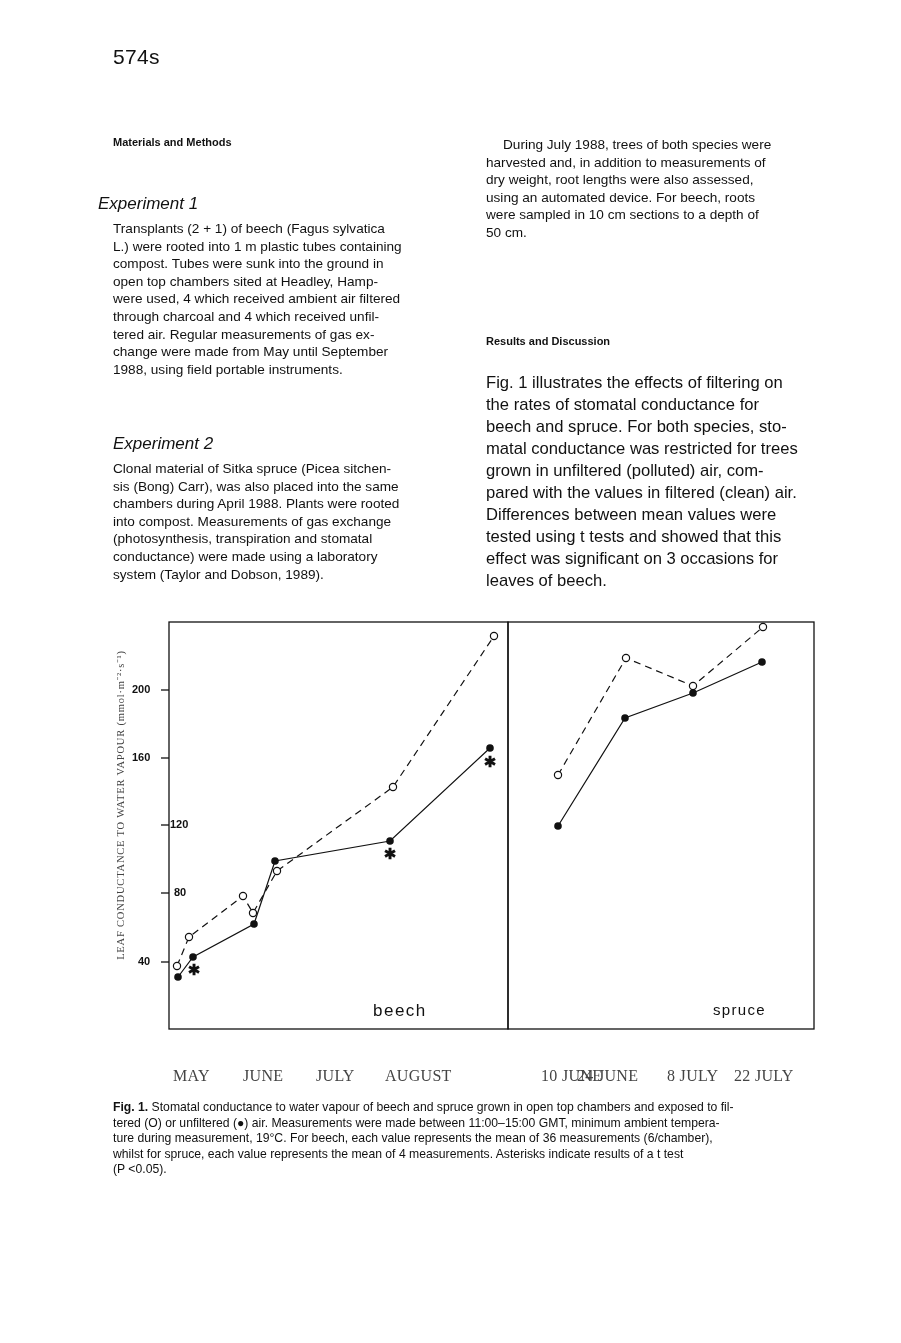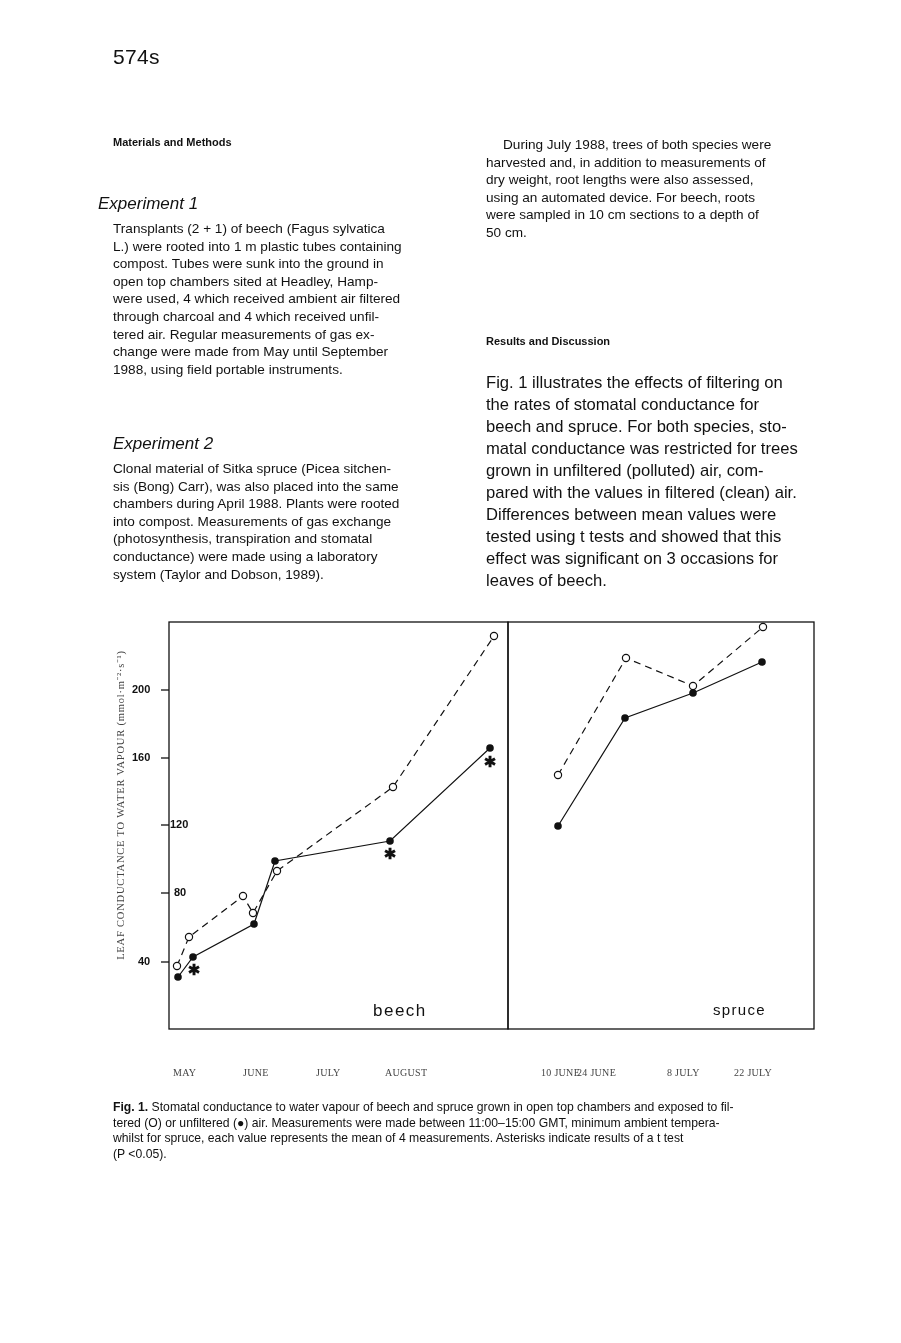--- a/index.html
+++ b/index.html
@@ -5,21 +5,21 @@
   html, body { margin:0; padding:0; background:#ffffff; }
   body { width:901px; height:1343px; position:relative; overflow:hidden; color:#111; font-family:"Liberation Sans", sans-serif; }
   .abs { position:absolute; }
   .page-num { left:113px; top:45px; font-size:21px; letter-spacing:0.3px; }
   .h-bold { font-weight:bold; font-size:11px; }
   .h-ital { font-style:italic; font-size:17px; }
   .body-sm { font-size:13.6px; line-height:17.6px; text-align:justify; }
   .body-lg { font-size:16.6px; line-height:22px; text-align:justify; }
   .caption { font-size:12.2px; line-height:15.6px; text-align:justify; }
   .caption b { font-weight:bold; }
-  .xlab { font-family:"Liberation Serif", serif; font-size:10px; color:#444; letter-spacing:0.3px; }
+  .xlab { font-family:"Liberation Serif", serif; font-size:16px; color:#444; letter-spacing:0.3px; }
   .ytick { font-family:"Liberation Sans", sans-serif; font-weight:bold; font-size:11px; }
   svg text { font-family:"Liberation Sans", sans-serif; }
 </style>
 </head>
 <body>
 
 <div class="abs page-num">574s</div>
 
 <div class="abs h-bold" style="left:113px; top:136px;">Materials and Methods</div>
 
@@ -147,15 +147,16 @@
 <div class="abs xlab" style="left:385px; top:1067px;">AUGUST</div>
 
 <div class="abs xlab" style="left:541px; top:1067px;">10 JUNE</div>
 <div class="abs xlab" style="left:577px; top:1067px;">24 JUNE</div>
 <div class="abs xlab" style="left:667px; top:1067px;">8 JULY</div>
 <div class="abs xlab" style="left:734px; top:1067px;">22 JULY</div>
 
 <div class="abs caption" style="left:113px; top:1100px; width:712px;">
   <div><b>Fig. 1.</b> <span>Stomatal conductance to water vapour of beech and spruce grown in open top chambers and exposed to fil-</span></div>
   <div>tered (O) or unfiltered (●) air. Measurements were made between 11:00–15:00 GMT, minimum ambient tempera-</div>
+  <div>ture during measurement, 19°C. For beech, each value represents the mean of 36 measurements (6/chamber),</div>
   <div>whilst for spruce, each value represents the mean of 4 measurements. Asterisks indicate results of a t test</div>
   <div>(P &lt;0.05).</div>
 </div>
 
 </body></html>

